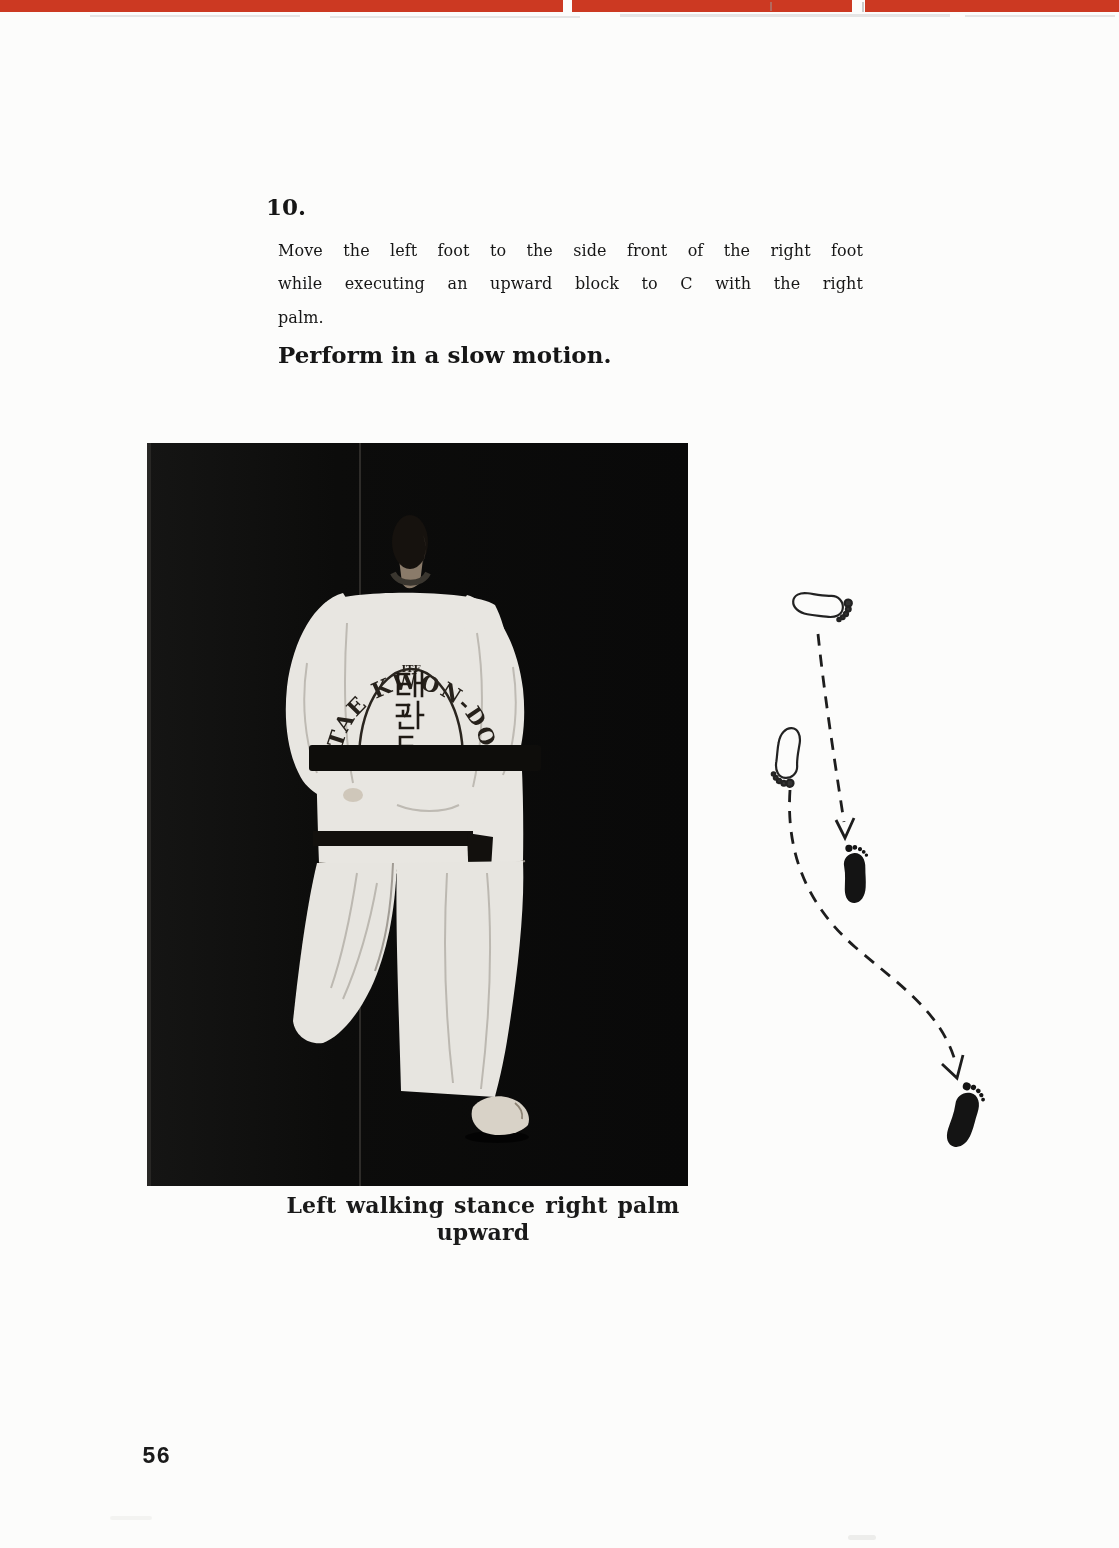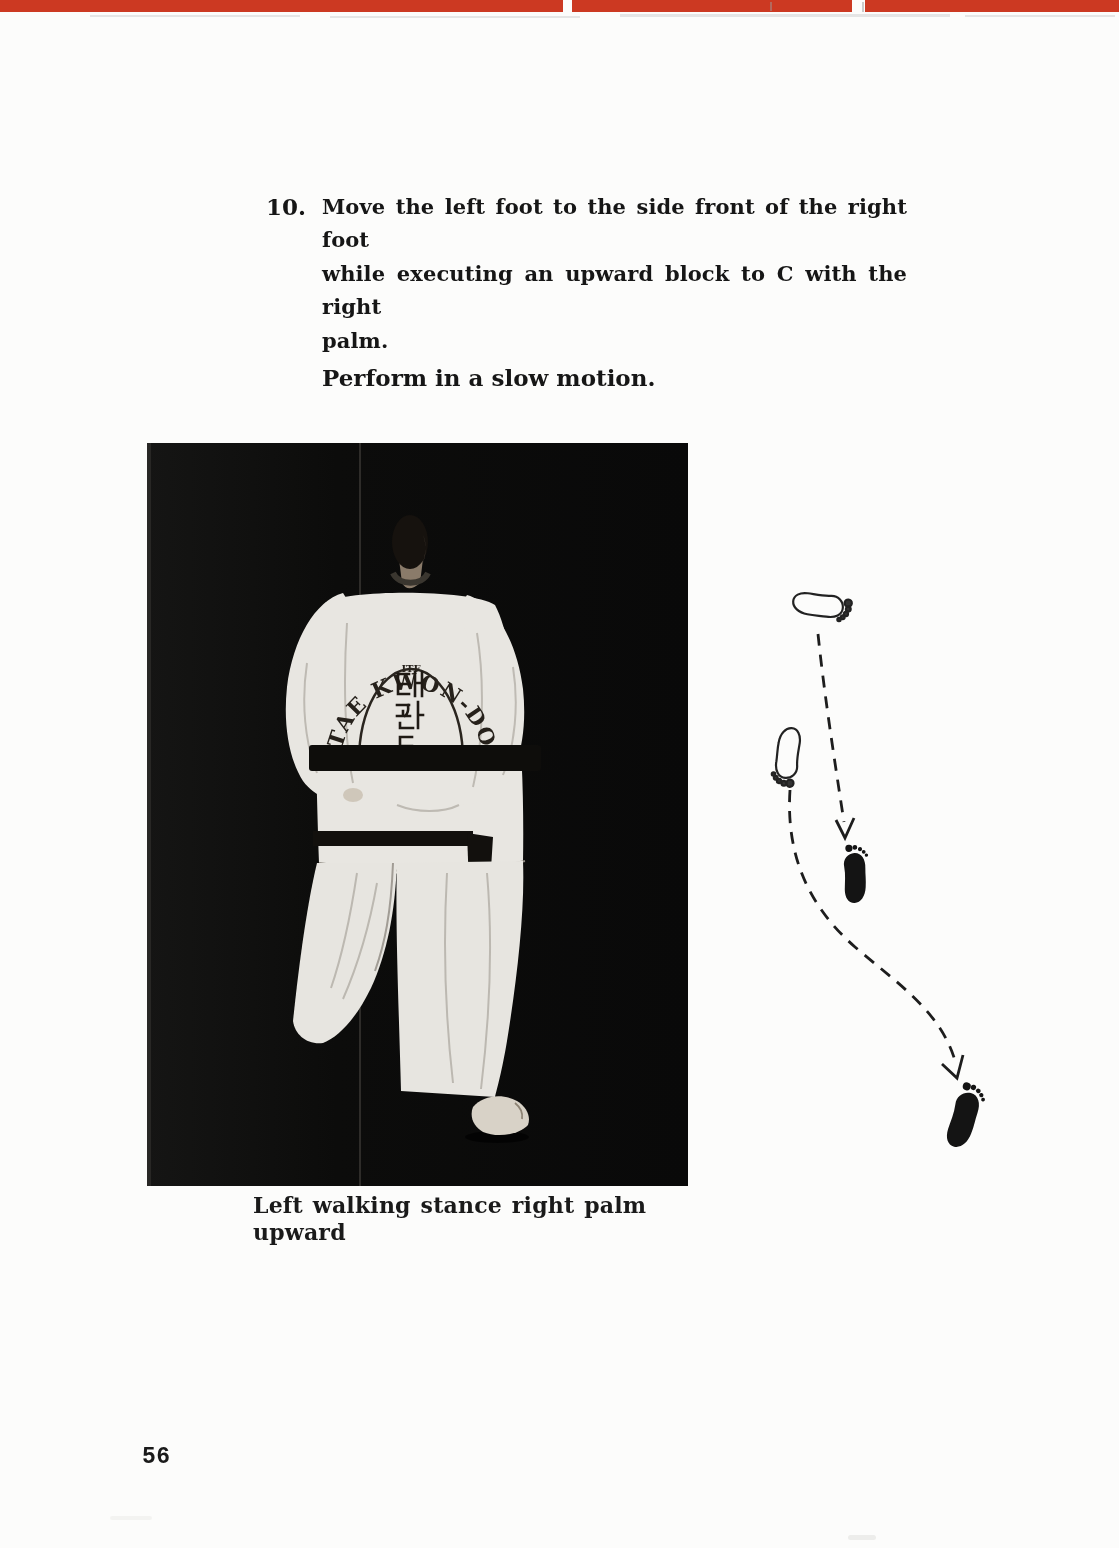--- a/index.html
+++ b/index.html
@@ -13,36 +13,36 @@
 
   
   .topbar{left:0;top:0;width:1119px;height:12px;background:#cc3922;}
   .topbar .gap{position:absolute;top:0;height:12px;background:#fcfcfb;}
   .topbar .gap.g1{left:563px;width:9px;}
   .topbar .gap.g2{left:852px;width:13px;}
   .streak{height:2px;background:#dededd;opacity:.75;}
   .vtick{width:2px;background:#9a9a9a;opacity:.5;}
 
   
-  .instruction{left:266px;top:190px;width:642px;display:flex;}
+  .instruction{left:266px;top:190px;width:642px;display:flex;flex-direction:column;}
   .instr-num{width:44px;flex:0 0 44px;font-weight:bold;font-size:23px;line-height:33.4px;color:#161616;}
   .instr-body{width:585px;flex:0 0 585px;margin-left:12px;color:#161616;}
-  .jline{font-weight:bold;font-size:21px;line-height:33.4px;text-align:justify;text-align-last:justify;letter-spacing:.1px;}
+  .jline{font-weight:normal;font-size:16px;line-height:33.4px;text-align:justify;text-align-last:justify;letter-spacing:.1px;}
   .jline.last{text-align:left;text-align-last:left;}
   .instr-note{font-weight:bold;font-size:23px;line-height:33.4px;margin-top:4px;}
 
   
   .photo{left:147px;top:443px;width:541px;height:743px;background:#0b0b0a;}
   .photo svg{display:block;}
 
   
   .diagram{left:740px;top:552px;width:300px;height:620px;}
 
   
-  .caption{left:253px;top:1192px;width:460px;color:#1a1a1a;}
+  .caption{left:253px;top:1192px;width:460px;color:#1a1a1a;text-align:center;}
   .caption div{font-weight:bold;font-size:22px;line-height:27px;letter-spacing:.2px;word-spacing:2px;}
 
   
   .pagenum{left:142px;top:1444px;font-weight:bold;font-size:23px;color:#1a1a1a;letter-spacing:.5px;font-family:Liberation Mono, monospace;}
 
   .smudge{background:#ededeb;border-radius:3px;}
 </style>
 </head>
 <body>
 

